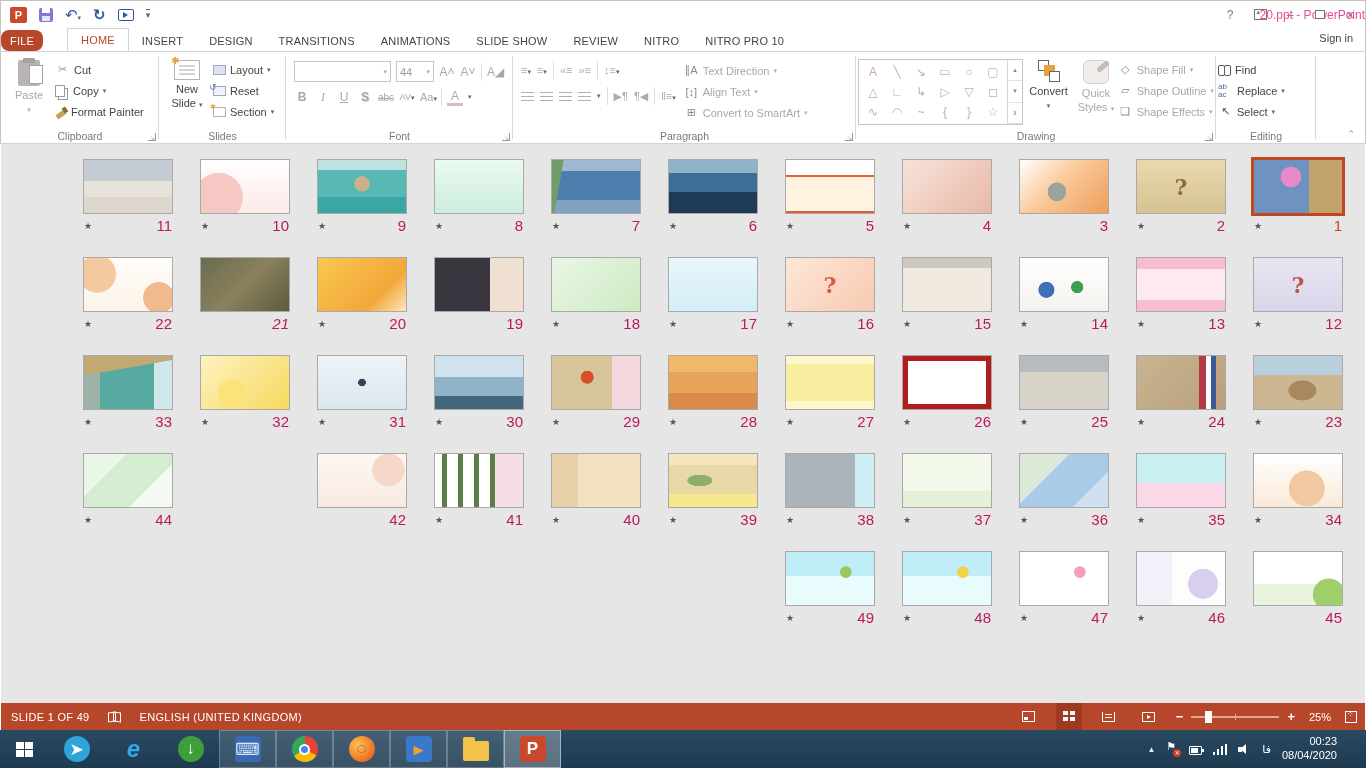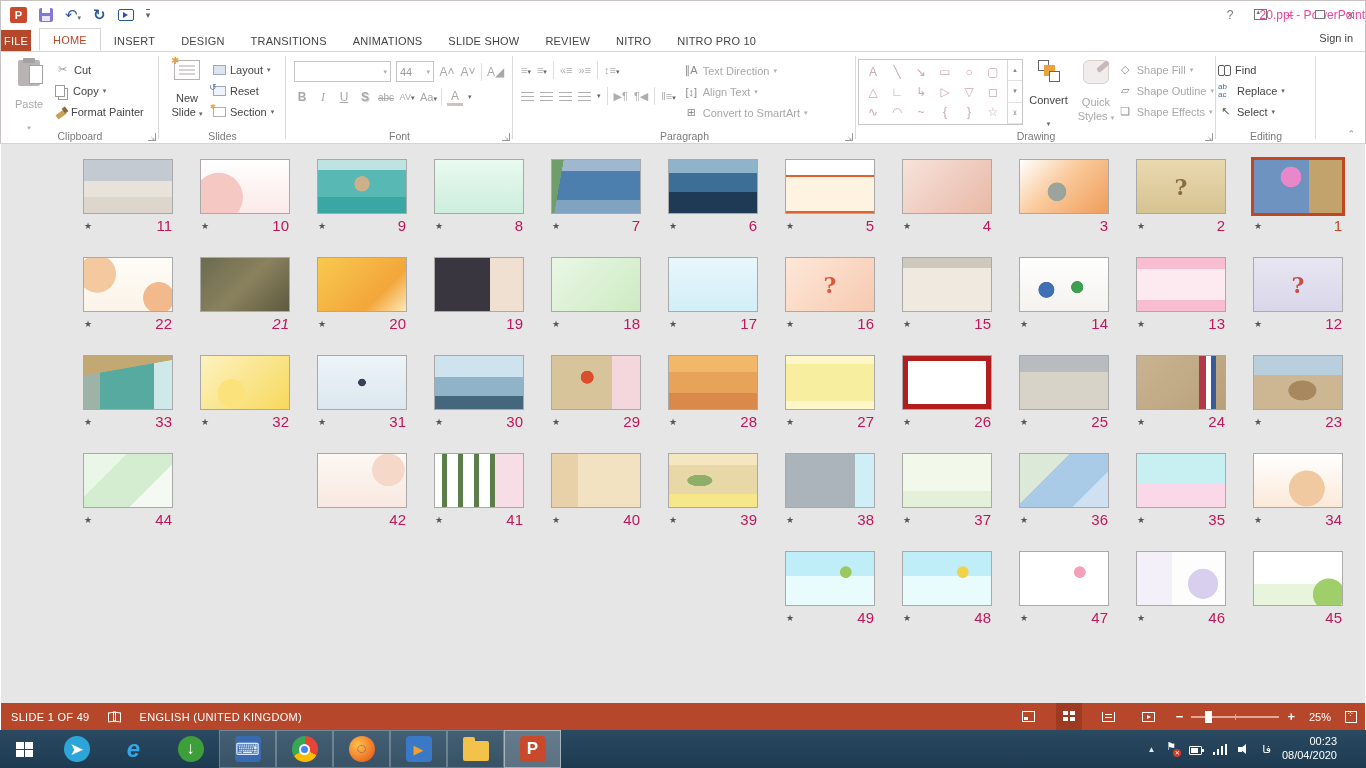--- a/index.html
+++ b/index.html
@@ -28,35 +28,35 @@
   .icon-ribbonopts { width:13px; height:11px; border:1px solid #777; position:relative; }
   .icon-ribbonopts:after { content:"▴"; position:absolute; left:2px; top:-2px; font-size:7px; color:#777; }
   .icon-restore { width:10px; height:9px; border:1px solid #777; position:relative; background:#fff; }
   .icon-restore:before { content:""; position:absolute; left:2px; top:-3px; width:9px; height:8px;
     border:1px solid #777; background:#fff; z-index:-1; }
 
   
   .tabbar { height:23px; background:#fff; border-left:1px solid #c9c2c2; border-right:1px solid #c9c2c2;
     display:flex; align-items:flex-end; position:relative; }
   .tab { font-size:11px; color:#444; padding:5px 13px 4px; letter-spacing:.2px; }
-  .tab-file { background:#b7472a; color:#fff; padding:5px 3px 4px; margin-right:8px; }
+  .tab-file { background:#b7472a; color:#fff; padding:5px 9px 4px; margin-right:24px;border-radius:8px; }
   .tab-active { color:#b7472a; background:#fff; border:1px solid #d4d4d4; border-bottom:1px solid #fff; }
   .signin { position:absolute; right:12px; top:4px; font-size:11px; color:#444; }
 
   
   .ribbon { height:93px; background:#fff; border-left:1px solid #c9c2c2; border-right:1px solid #c9c2c2;
     border-top:1px solid #d4d4d4; border-bottom:1px solid #d4d4d4; display:flex; position:relative; }
   .rgroup { position:relative; height:100%; padding:3px 2px 15px; display:flex; align-items:flex-start; }
   .rgroup:after { content:""; position:absolute; right:0; top:4px; bottom:4px; width:1px; background:#d9d9d9; }
   .rgroup-label { position:absolute; bottom:1px; left:0; right:0; text-align:center;
     font-size:10.5px; color:#7a7a7a; }
   .launcher { position:absolute; right:3px; bottom:2px; width:8px; height:8px;
     border-right:1px solid #999; border-bottom:1px solid #999; }
   .launcher:before { content:"↘"; position:absolute; right:0px; bottom:-1px; font-size:6px; color:#999; }
-  .bigbtn { display:flex; flex-direction:column; align-items:center; width:52px; padding-top:5px; gap:12px; }
+  .bigbtn { display:flex; flex-direction:column; align-items:center; width:52px; padding-top:5px; gap:3px; }
   .bigbtn .blabel { font-size:11px; color:#444; text-align:center; line-height:1.25; }
   .bigbtn.disabled .blabel { color:#a8a8a8; }
   .caret { font-size:7px; color:#666; }
   .disabled .caret { color:#b0b0b0; }
   .smallcol { display:flex; flex-direction:column; justify-content:flex-start; gap:4px; padding-top:6px; }
   .smallbtn { display:flex; align-items:center; gap:4px; font-size:11px; color:#444; height:17px; white-space:nowrap; }
   .smallbtn.disabled { color:#a8a8a8; }
   .gicon { width:15px; text-align:center; font-size:11px; color:#8a8a8a; flex:none; }
 
   

